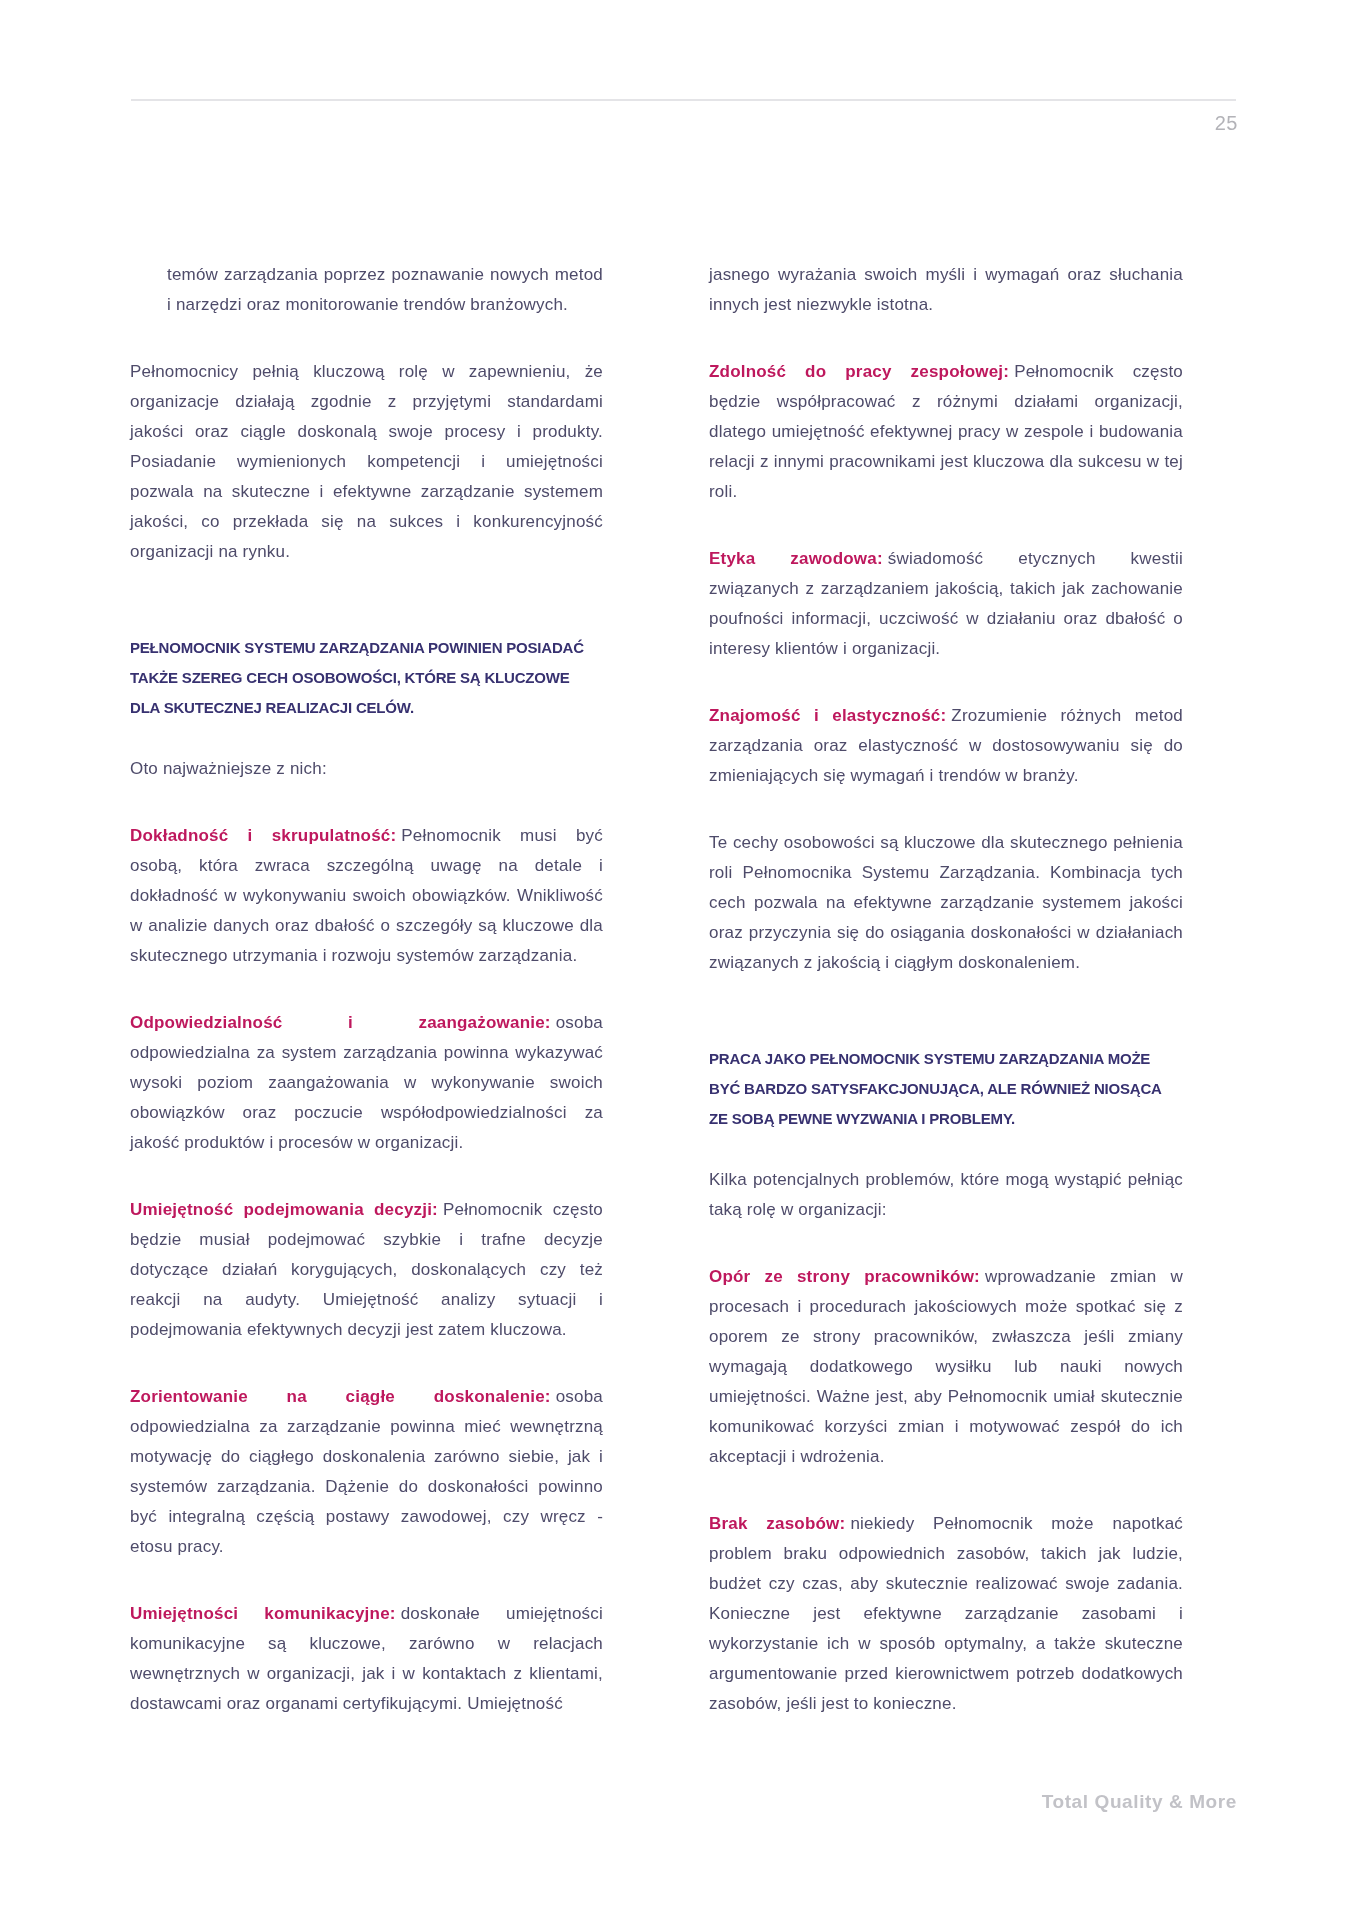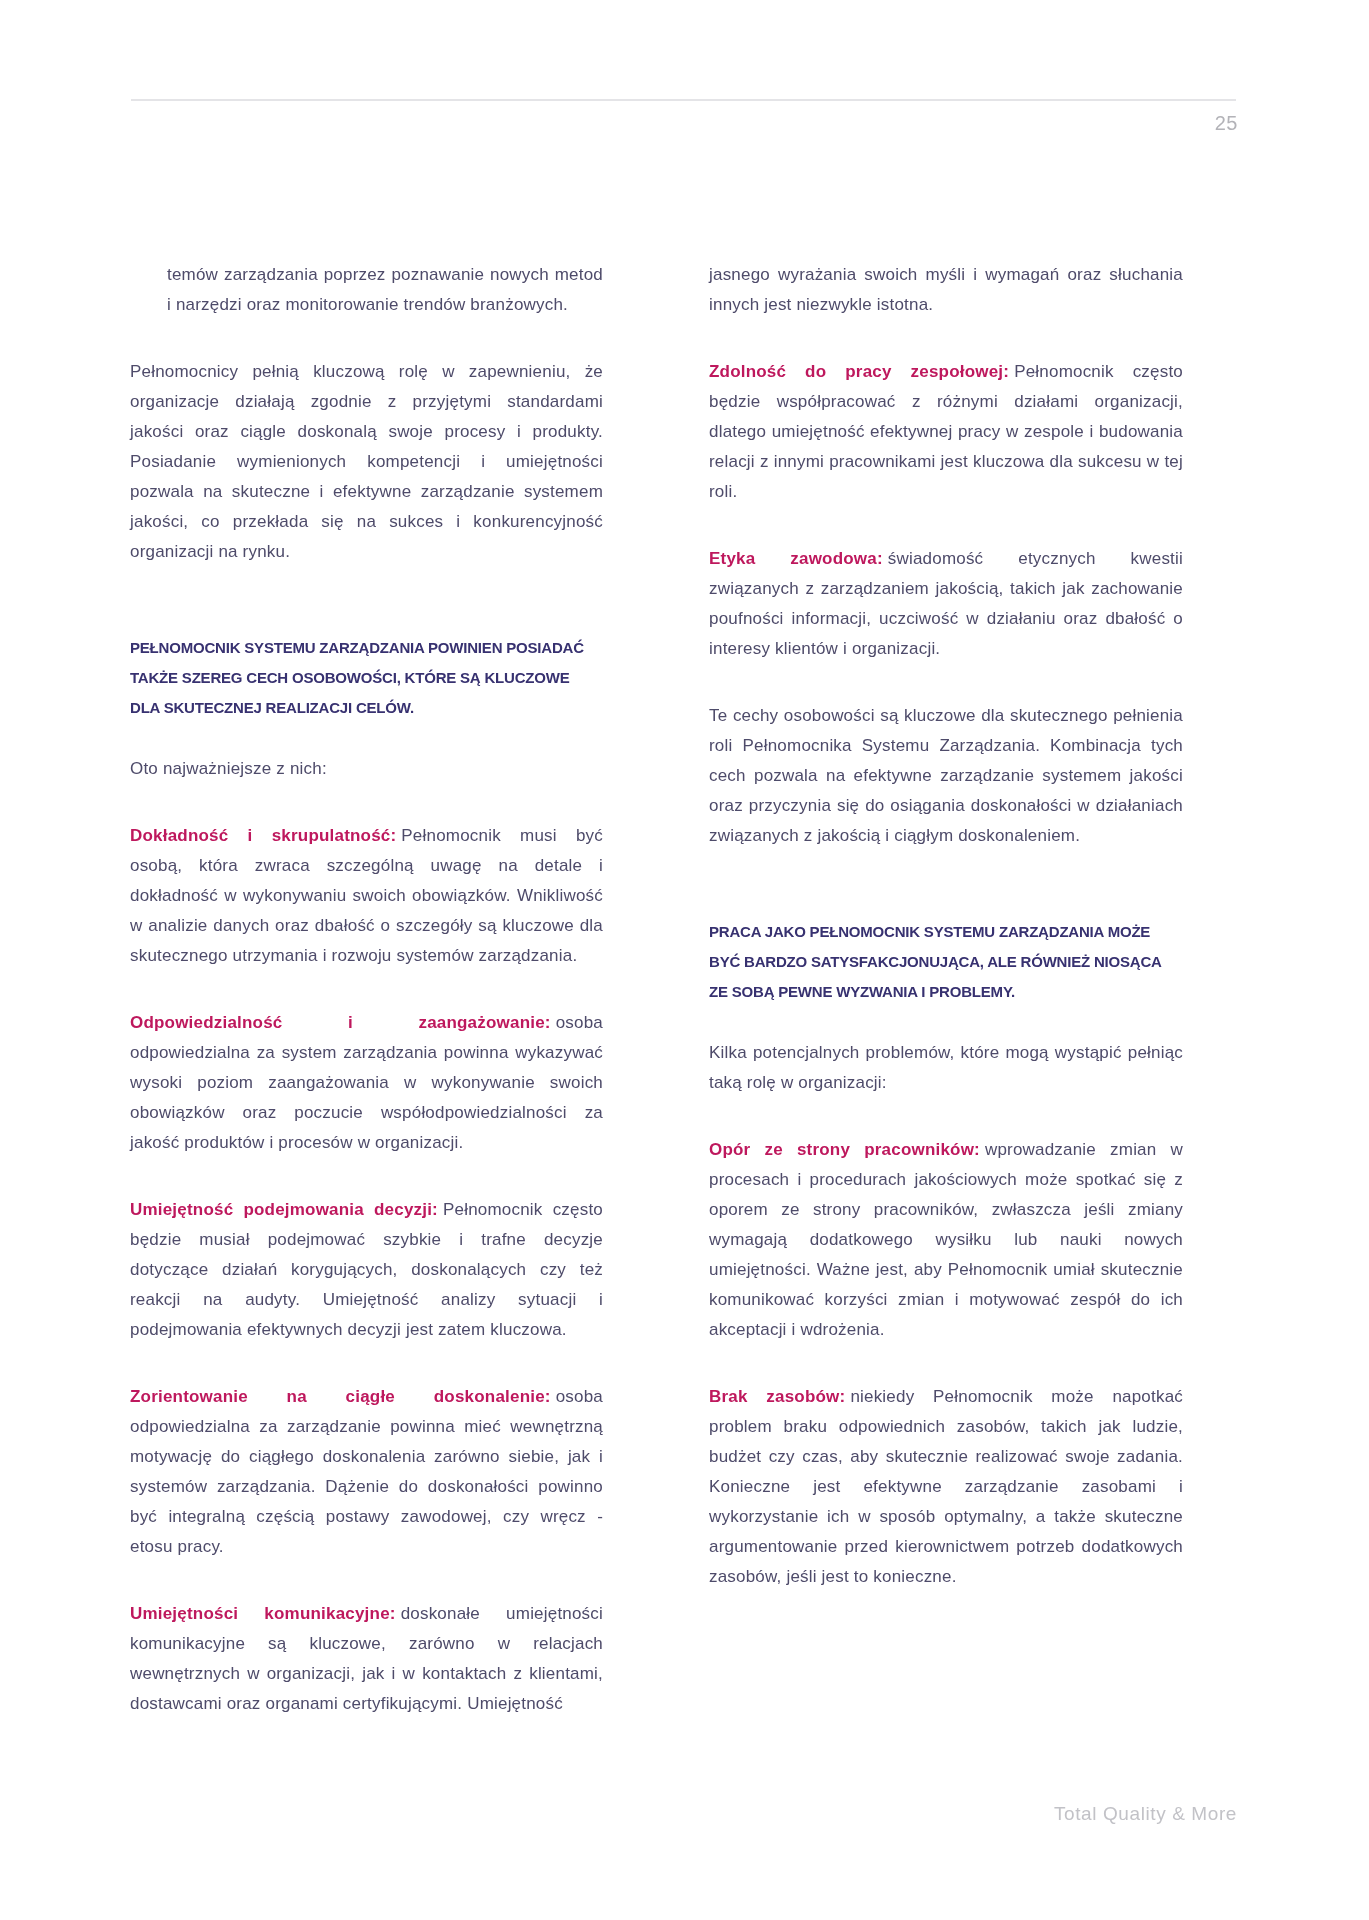--- a/index.html
+++ b/index.html
@@ -60,24 +60,23 @@
     letter-spacing: -0.2px;
     color: #373170;
     margin: 66px 0 31px 0;
     text-transform: uppercase;
   }
   .footer-brand {
     position: absolute;
     top: 1791px;
     right: 132px;
     font-size: 19px;
-    font-weight: 400;
+    font-weight: 700;
     letter-spacing: 0.6px;
     color: #c2c2c7;
-    margin-top: 12px;
   }
 </style>
 </head>
 <body>
 
 <div class="page">
 
   <div class="top-rule"></div>
   <div class="page-number">25</div>
 
@@ -120,20 +119,23 @@
       <p class="body">jasnego wyrażania swoich myśli i wymagań oraz słuchania innych jest niezwykle istotna.</p>
 
       <p class="body">
         <span class="lead">Zdolność do pracy zespołowej:</span><span>Pełnomocnik często będzie współpracować z różnymi działami organizacji, dlatego umiejętność efektywnej pracy w zespole i budowania relacji z innymi pracownikami jest kluczowa dla sukcesu w tej roli.</span>
       </p>
 
       <p class="body">
         <span class="lead">Etyka zawodowa:</span><span>świadomość etycznych kwestii związanych z zarządzaniem jakością, takich jak zachowanie poufności informacji, uczciwość w działaniu oraz dbałość o interesy klientów i organizacji.</span>
       </p>
 
+      <p class="body">
+        <span class="lead">Znajomość i elastyczność:</span><span>Zrozumienie różnych metod zarządzania oraz elastyczność w dostosowywaniu się do zmieniających się wymagań i trendów w branży.</span>
+      </p>
 
       <p class="body">Te cechy osobowości są kluczowe dla skutecznego pełnienia roli Pełnomocnika Systemu Zarządzania. Kombinacja tych cech pozwala na efektywne zarządzanie systemem jakości oraz przyczynia się do osiągania doskonałości w działaniach związanych z jakością i ciągłym doskonaleniem.</p>
 
       <h2 class="section-heading">PRACA JAKO PEŁNOMOCNIK SYSTEMU ZARZĄDZANIA MOŻE BYĆ BARDZO SATYSFAKCJONUJĄCA, ALE RÓWNIEŻ NIOSĄCA ZE SOBĄ PEWNE WYZWANIA I PROBLEMY.</h2>
 
       <p class="body">Kilka potencjalnych problemów, które mogą wystąpić pełniąc taką rolę w organizacji:</p>
 
       <p class="body">
         <span class="lead">Opór ze strony pracowników:</span><span>wprowadzanie zmian w procesach i procedurach jakościowych może spotkać się z oporem ze strony pracowników, zwłaszcza jeśli zmiany wymagają dodatkowego wysiłku lub nauki nowych umiejętności. Ważne jest, aby Pełnomocnik umiał skutecznie komunikować korzyści zmian i motywować zespół do ich akceptacji i wdrożenia.</span>
       </p>

